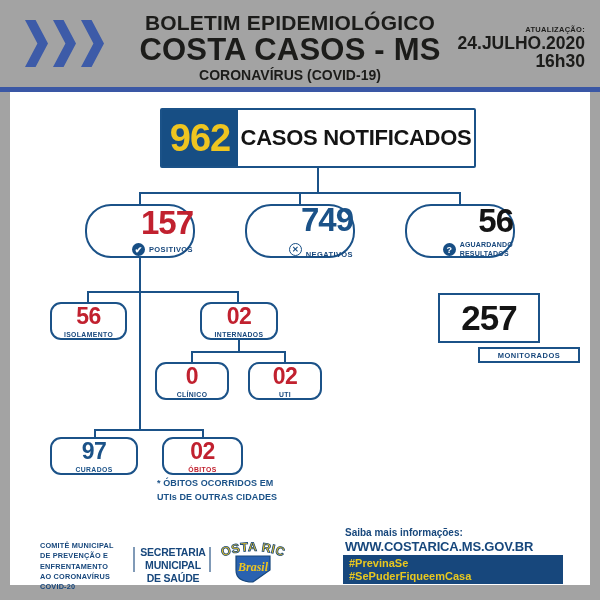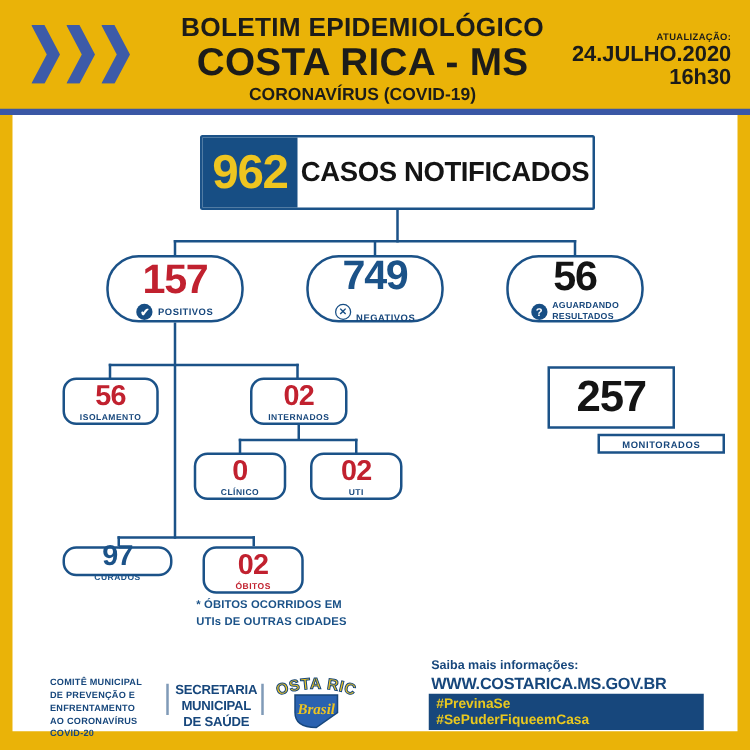--- a/index.html
+++ b/index.html
@@ -1,18 +1,18 @@
 <!DOCTYPE html>
 <html><head>
 <meta charset="utf-8">
 <style>
   html,body{margin:0;padding:0;}
   #page{
     position:relative;width:600px;height:600px;overflow:hidden;
-    background:#eab308;font-family:"Liberation Sans", sans-serif;
+    background:#a3a3a3;font-family:"Liberation Sans", sans-serif;
     -webkit-font-smoothing:antialiased;
   }
   .abs{position:absolute;}
   .pre{white-space:pre-line;}
 
   
   .chevrons{left:25px;top:20px;display:flex;gap:5px;}
   .chevron{width:23px;height:47px;background:#3d5ba8;
     clip-path:polygon(0% 0%,46% 0%,100% 50%,46% 100%,0% 100%,54% 50%);}
   .title-block{left:110px;top:12px;width:360px;text-align:center;color:#1c1c1a;}
@@ -34,21 +34,21 @@
   .total-box{left:160px;top:108px;width:316px;height:60px;border:2px solid #1b5288;
     background:#fff;display:flex;box-sizing:border-box;border-radius:2px;}
   .total-num{width:76px;background:#174e84;color:#efc520;font-size:38px;font-weight:bold;
     display:flex;align-items:center;justify-content:center;letter-spacing:-1px;}
   .total-label{flex:1;display:flex;align-items:center;justify-content:center;
     color:#141414;font-size:22px;font-weight:bold;letter-spacing:-.3px;}
 
   
   .nbox{border:2px solid #1b5288;background:#fff;box-sizing:border-box;
     display:flex;flex-direction:column;align-items:center;justify-content:center;}
-  .r1{border-radius:26px;}
+  .r1{border-radius:26px;align-items:flex-end;}
   .r2{border-radius:11px;}
   .num-red{color:#c1212f;}
   .num-blue{color:#1b5288;}
   .num-black{color:#141414;}
   .bignum{font-size:33px;font-weight:bold;line-height:1;letter-spacing:-1px;}
   .midnum{font-size:23px;font-weight:bold;line-height:1;letter-spacing:-.5px;}
   .boxlabel{font-size:7.5px;font-weight:bold;color:#17477c;letter-spacing:.4px;margin-top:3px;}
   .boxlabel-sm{font-size:6.8px;font-weight:bold;color:#17477c;letter-spacing:.4px;margin-top:3px;}
   .labelrow{display:flex;align-items:center;gap:4px;margin-top:4px;}
   .cicon{width:13px;height:13px;border-radius:50%;display:flex;align-items:center;
@@ -91,21 +91,21 @@
 <div id="page">
 
   <div class="abs chevrons">
     <div class="chevron"></div>
     <div class="chevron"></div>
     <div class="chevron"></div>
   </div>
 
   <div class="abs title-block">
     <div class="title-l1">BOLETIM EPIDEMIOLÓGICO</div>
-    <div class="title-l2">COSTA RICA - MS</div>
+    <div class="title-l2">COSTA CASOS - MS</div>
     <div class="title-l3">CORONAVÍRUS (COVID-19)</div>
   </div>
 
   <div class="abs update-block">
     <div class="update-label">ATUALIZAÇÃO:</div>
     <div class="update-date">24.JULHO.2020</div>
     <div class="update-time">16h30</div>
   </div>
 
   <div class="abs header-rule"></div>
@@ -172,21 +172,21 @@
   <div class="abs nbox r2" style="left:155px;top:362px;width:74px;height:38px;">
     <div class="midnum num-red">0</div>
     <div class="boxlabel-sm">CLÍNICO</div>
   </div>
 
   <div class="abs nbox r2" style="left:248px;top:362px;width:74px;height:38px;">
     <div class="midnum num-red">02</div>
     <div class="boxlabel-sm">UTI</div>
   </div>
 
-  <div class="abs nbox r2" style="left:50px;top:437px;width:88px;height:24px;">
+  <div class="abs nbox r2" style="left:50px;top:437px;width:88px;height:38px;">
     <div class="midnum num-blue">97</div>
     <div class="boxlabel-sm" style="color:#1b5288;">CURADOS</div>
   </div>
 
   <div class="abs nbox r2" style="left:162px;top:437px;width:81px;height:38px;">
     <div class="midnum num-red">02</div>
     <div class="boxlabel-sm" style="color:#c1212f;">ÓBITOS</div>
   </div>
 
   <div class="abs note pre">* ÓBITOS OCORRIDOS EM

